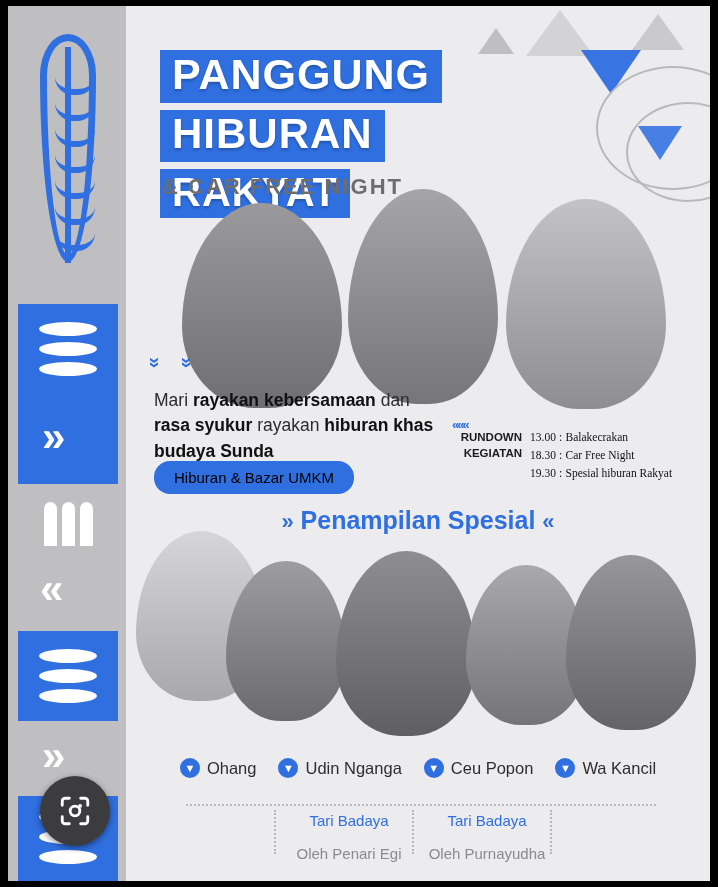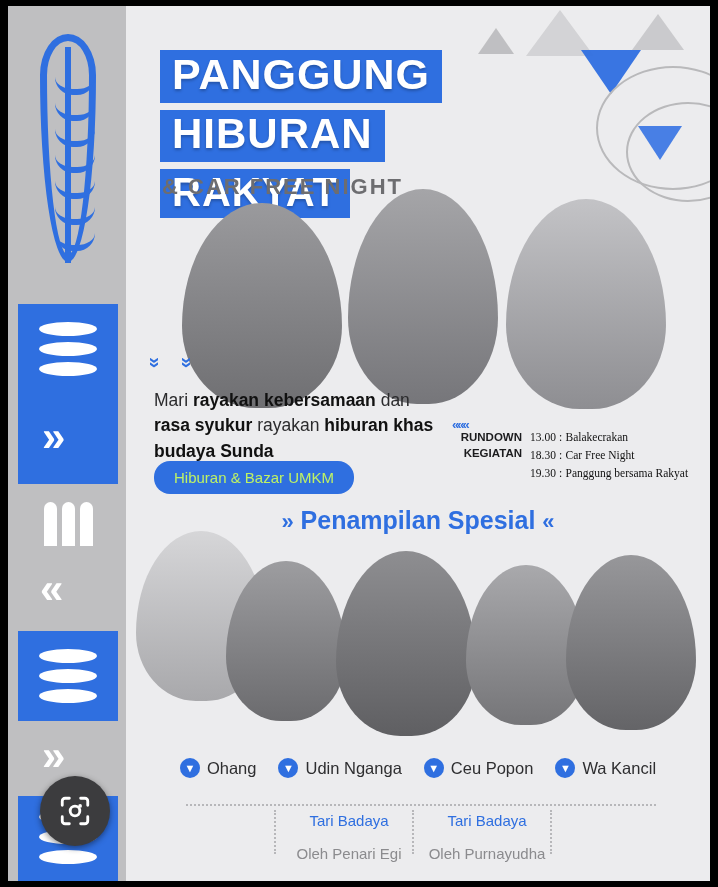--- a/index.html
+++ b/index.html
@@ -74,21 +74,21 @@
   .people{position:absolute;left:0;top:175px;width:584px;height:230px;}
   .ph{position:absolute;border-radius:50% 50% 46% 46%/60% 60% 40% 40%;background:#8d8d90;}
 
   
   .chev2{position:absolute;left:30px;top:350px;color:#2f6fe0;font-size:20px;font-weight:bold;}
   .tagline{
     position:absolute;left:28px;top:382px;width:290px;color:#2b2b2d;font-size:17.5px;line-height:1.45;
   }
   .tagline b{color:#111;}
   .pill{
-    position:absolute;left:28px;top:455px;background:#2f6fe0;color:#bef264;
+    position:absolute;left:28px;top:455px;background:#2f6fe0;color:#000000;
     font-size:15px;padding:8px 20px;border-radius:16px;
   }
 
   
   .panel{
     position:absolute;left:336px;top:360px;width:248px;height:56px;background:#2f6fe0;
     border-radius:10px 0 0 10px;color:#fff;text-align:center;
   }
   .panel .day{position:absolute;left:22px;top:8px;font-size:15px;font-weight:bold;letter-spacing:1px;}
   .panel .date{position:absolute;left:22px;top:28px;font-size:13px;}
@@ -245,21 +245,21 @@
             <span>Balakecrakan</span>
           </div>
           <div>
             <span>18.30</span>
             <span>:</span>
             <span>Car Free Night</span>
           </div>
           <div>
             <span>19.30</span>
             <span>:</span>
-            <span>Panggung bersama Rakyat</span>
+            <span>Spesial hiburan Rakyat</span>
           </div>
         </div>
       </div>
 
       <div class="special">
         <span class="ar">»</span>
         <span>Penampilan Spesial</span>
         <span class="ar">«</span>
       </div>
 

